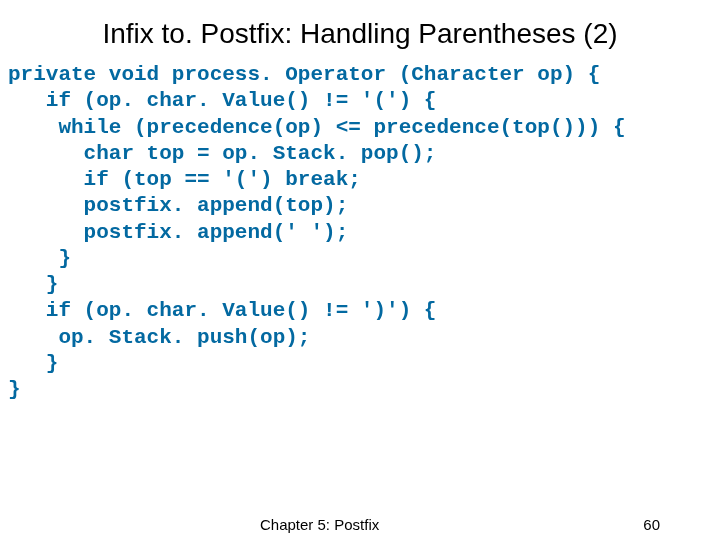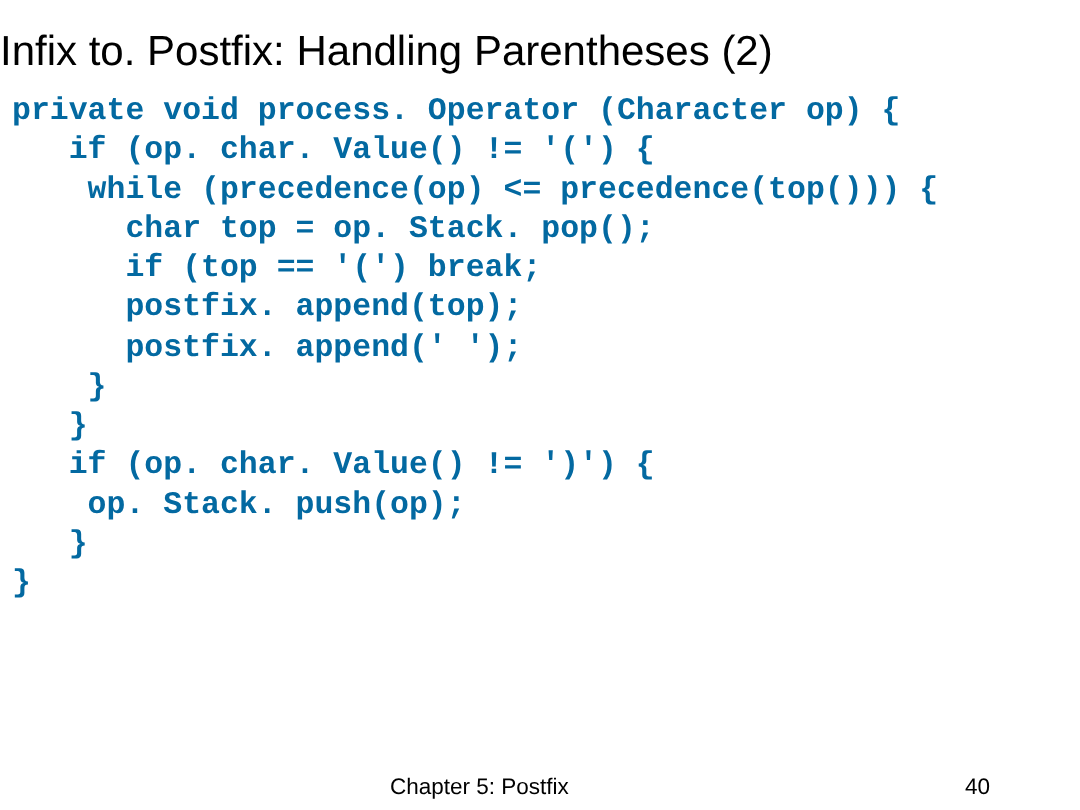--- a/index.html
+++ b/index.html
@@ -12,20 +12,21 @@
       overflow: hidden;
     }
     .slide {
       width: 100%;
       height: 100%;
       padding: 18px 0 0 0;
     }
     .title {
       font-size: 28px;
       font-weight: 400;
+      text-align: center;
       color: #000;
       margin-bottom: 12px;
       font-family: Arial, Helvetica, sans-serif;
     }
     .code {
       font-family: "Courier New", Courier, monospace;
       font-size: 21px;
       font-weight: bold;
       color: #0369a1;
       white-space: pre;
@@ -63,15 +64,15 @@
       postfix. append(top);
       postfix. append(' ');
     }
    }
    if (op. char. Value() != ')') {
     op. Stack. push(op);
    }
 }</div>
   <div class="footer">
     <span class="footer-chapter">Chapter 5: Postfix</span>
-    <span class="footer-page">40</span>
+    <span class="footer-page">60</span>
   </div>
 </div>
 
 </body></html>

